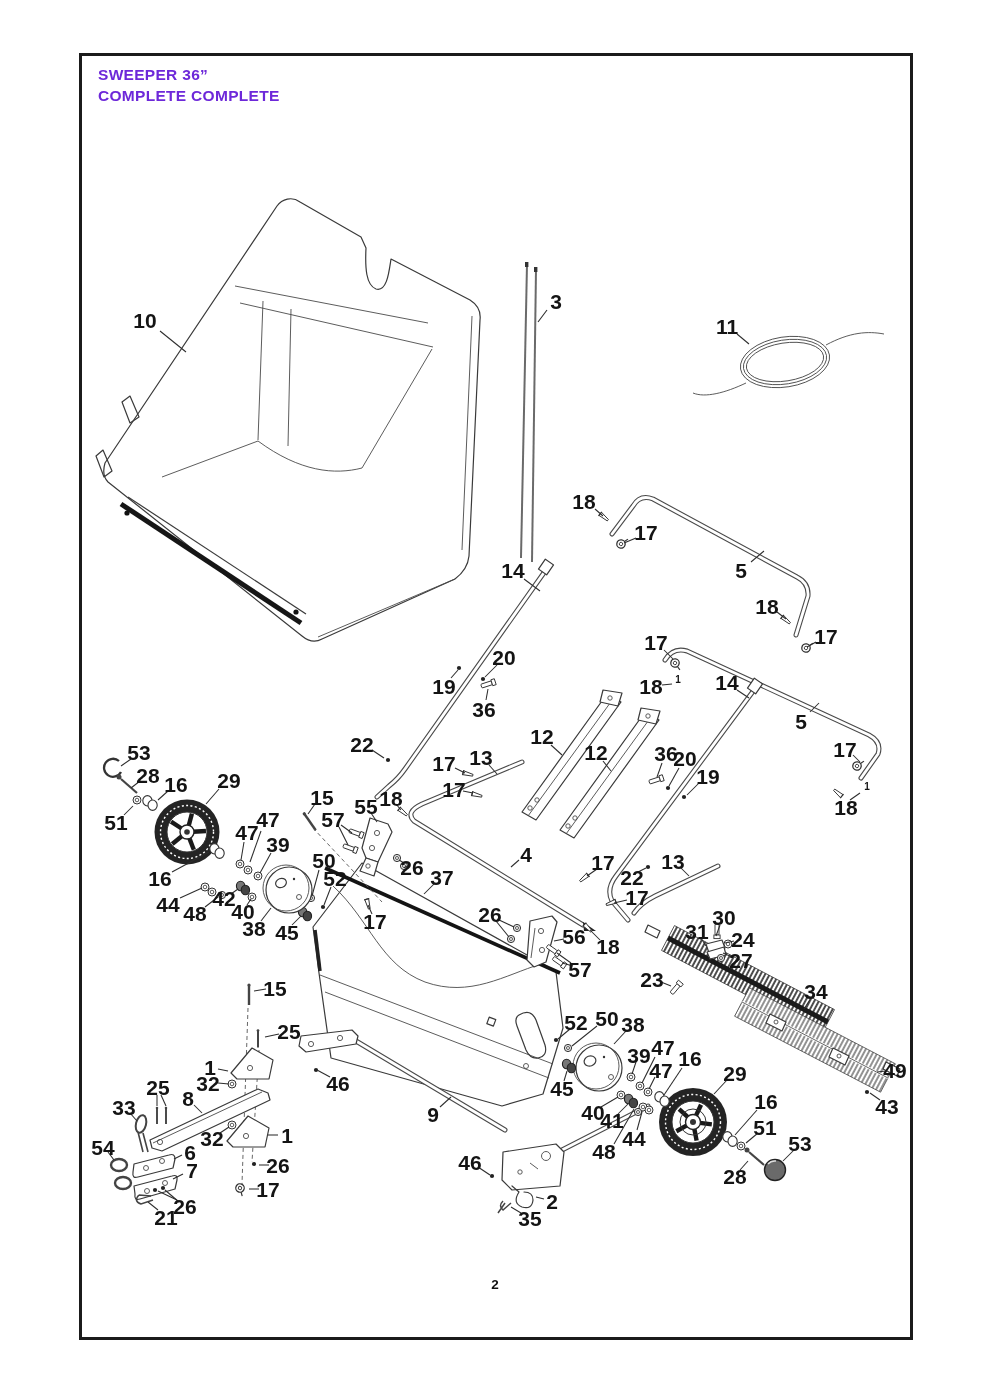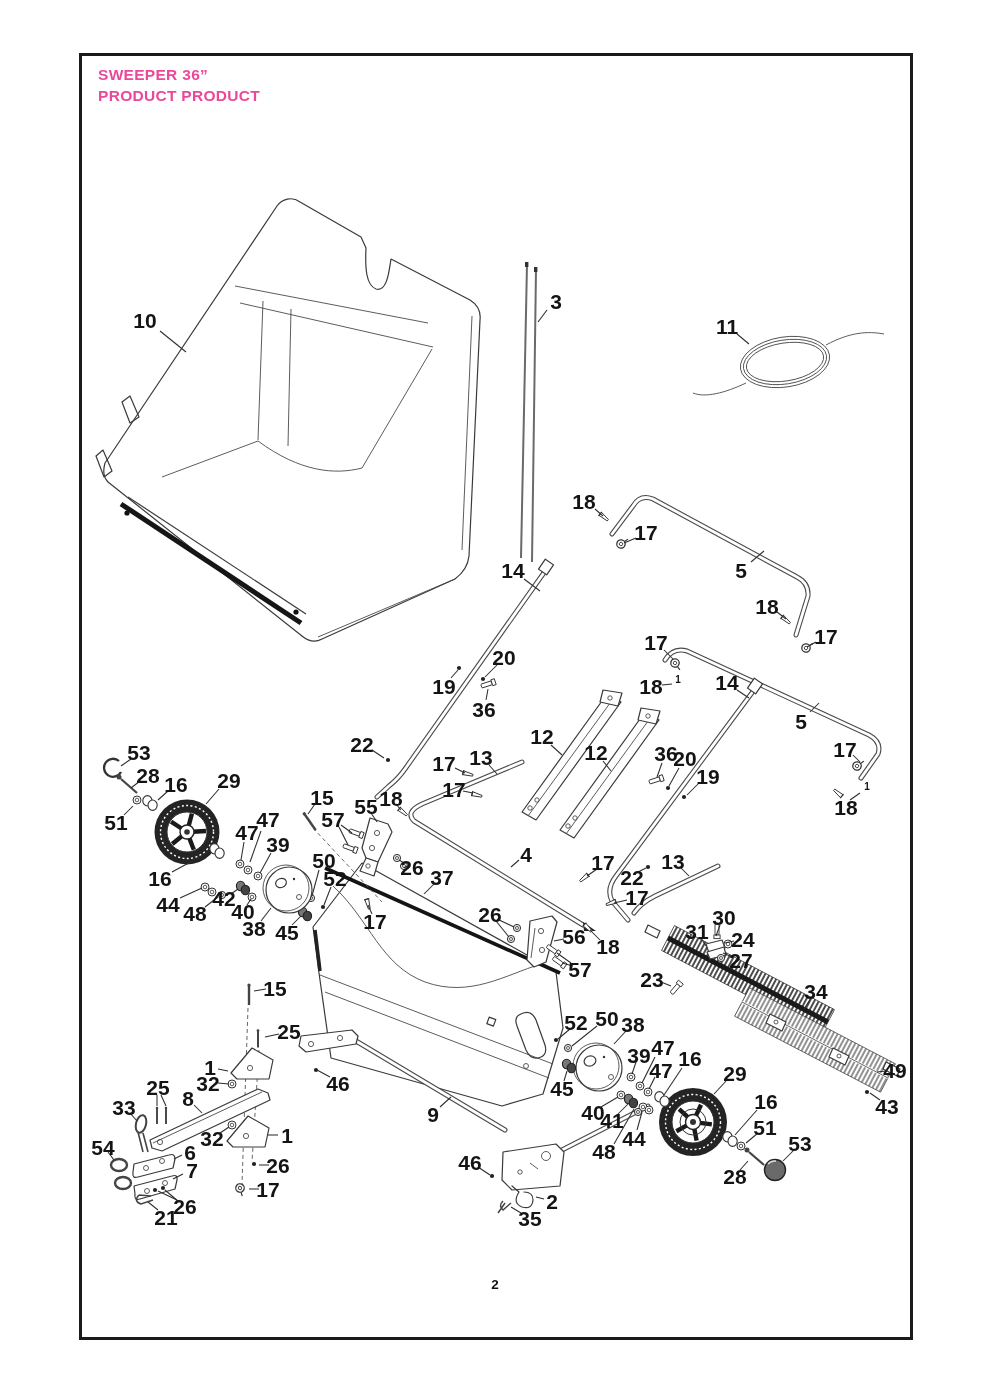--- a/index.html
+++ b/index.html
@@ -1,19 +1,19 @@
 <!DOCTYPE html>
 <html><head>
 <meta charset="utf-8">
 <style>
   html,body{margin:0;padding:0;background:#fff;}
   .page{position:relative;width:990px;height:1400px;background:#fff;overflow:hidden;
         font-family:"Liberation Sans",sans-serif;}
   .title{position:absolute;left:98px;top:64px;font-weight:bold;font-size:15.5px;
-         line-height:21px;color:#ec4899;letter-spacing:.3px;}
+         line-height:21px;color:#6d28d9;letter-spacing:.3px;}
   .pagenum{position:absolute;left:0;top:1277px;width:990px;text-align:center;
            font-weight:bold;font-size:13.5px;color:#111;}
   svg{position:absolute;left:0;top:0;}
   .ln{stroke:#3a3a3a;stroke-width:1.2;fill:none;stroke-linejoin:round;stroke-linecap:round;}
   .lnF{stroke:#3a3a3a;stroke-width:1.2;fill:#fff;stroke-linejoin:round;}
   .thin{stroke:#4a4a4a;stroke-width:.9;fill:none;}
   .tubeO{stroke:#4a4a4a;stroke-width:5;fill:none;stroke-linecap:round;stroke-linejoin:round;}
   .tubeI{stroke:#ffffff;stroke-width:2.8;fill:none;stroke-linecap:round;stroke-linejoin:round;}
   .callout{font-family:"Liberation Sans",sans-serif;font-weight:bold;font-size:21px;fill:#141414;}
   .sup{font-family:"Liberation Sans",sans-serif;font-weight:bold;font-size:10px;fill:#141414;}
@@ -587,18 +587,18 @@
         <text x="800" y="1143" class="callout" text-anchor="middle" dominant-baseline="central">53</text>
         <line x1="740" y1="1170" x2="748" y2="1161" class="leader"></line>
         <text x="735" y="1176" class="callout" text-anchor="middle" dominant-baseline="central">28</text>
         <text x="678" y="683" class="sup" text-anchor="middle">1</text>
         <text x="867" y="790" class="sup" text-anchor="middle">1</text>
       </g>
 </svg>
 
 <div class="title">
   <div>SWEEPER 36”</div>
-  <div>PRODUCT PRODUCT</div>
+  <div>COMPLETE COMPLETE</div>
 </div>
 
 <div class="pagenum">2</div>
 
 </div>
 
 </body></html>

